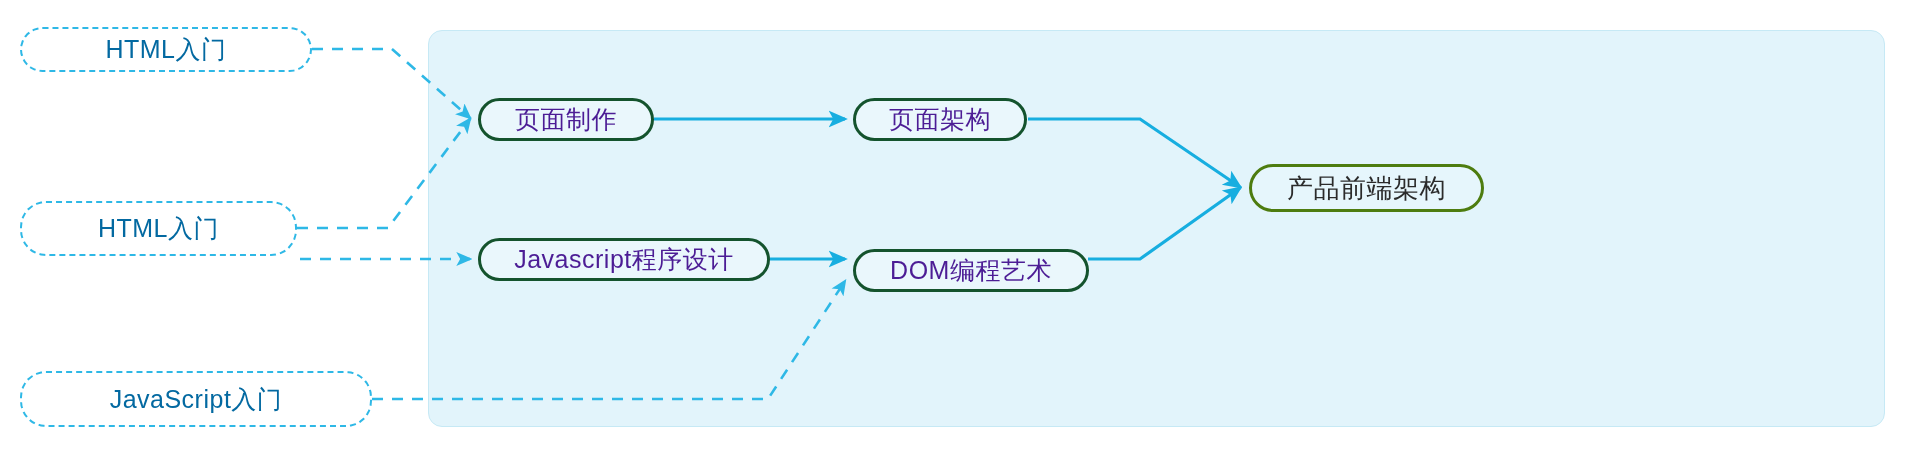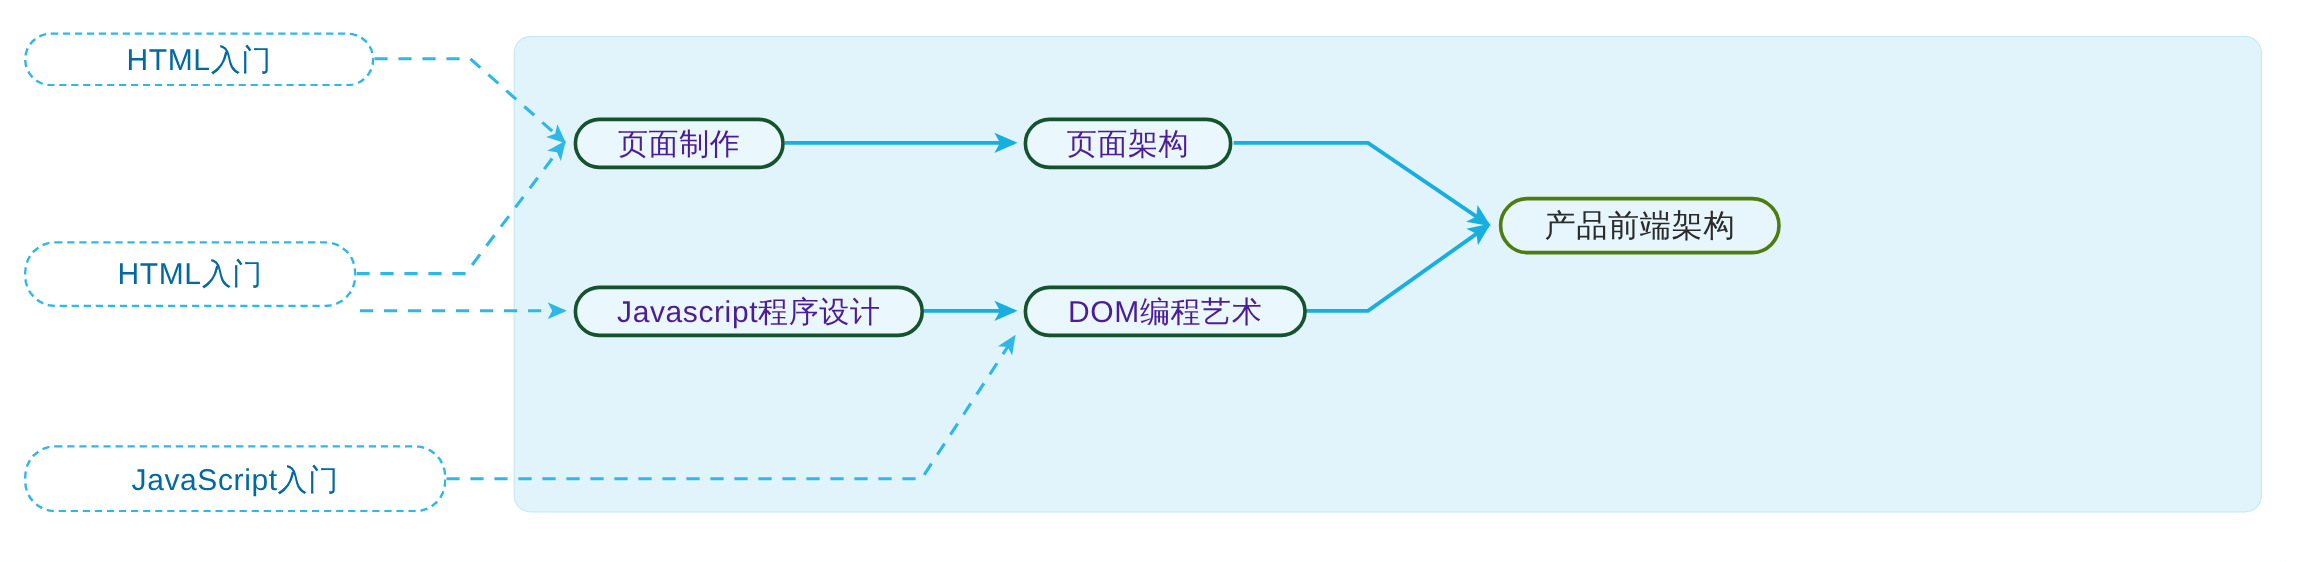--- a/index.html
+++ b/index.html
@@ -119,21 +119,21 @@
   </div>
 
   <div class="node core" style="left:478px; top:238px; width:292px; height:43px;">
     <span>Javascript程序设计</span>
   </div>
 
   <div class="node core" style="left:853px; top:98px; width:174px; height:43px;">
     <span>页面架构</span>
   </div>
 
-  <div class="node core" style="left:853px; top:238px; width:236px; height:43px;">
+  <div class="node core" style="left:853px; top:249px; width:236px; height:43px;">
     <span>DOM编程艺术</span>
   </div>
 
   <div class="node goal" style="left:1249px; top:164px; width:235px; height:48px;">
     <span>产品前端架构</span>
   </div>
 
 </div>
 
 </body></html>

